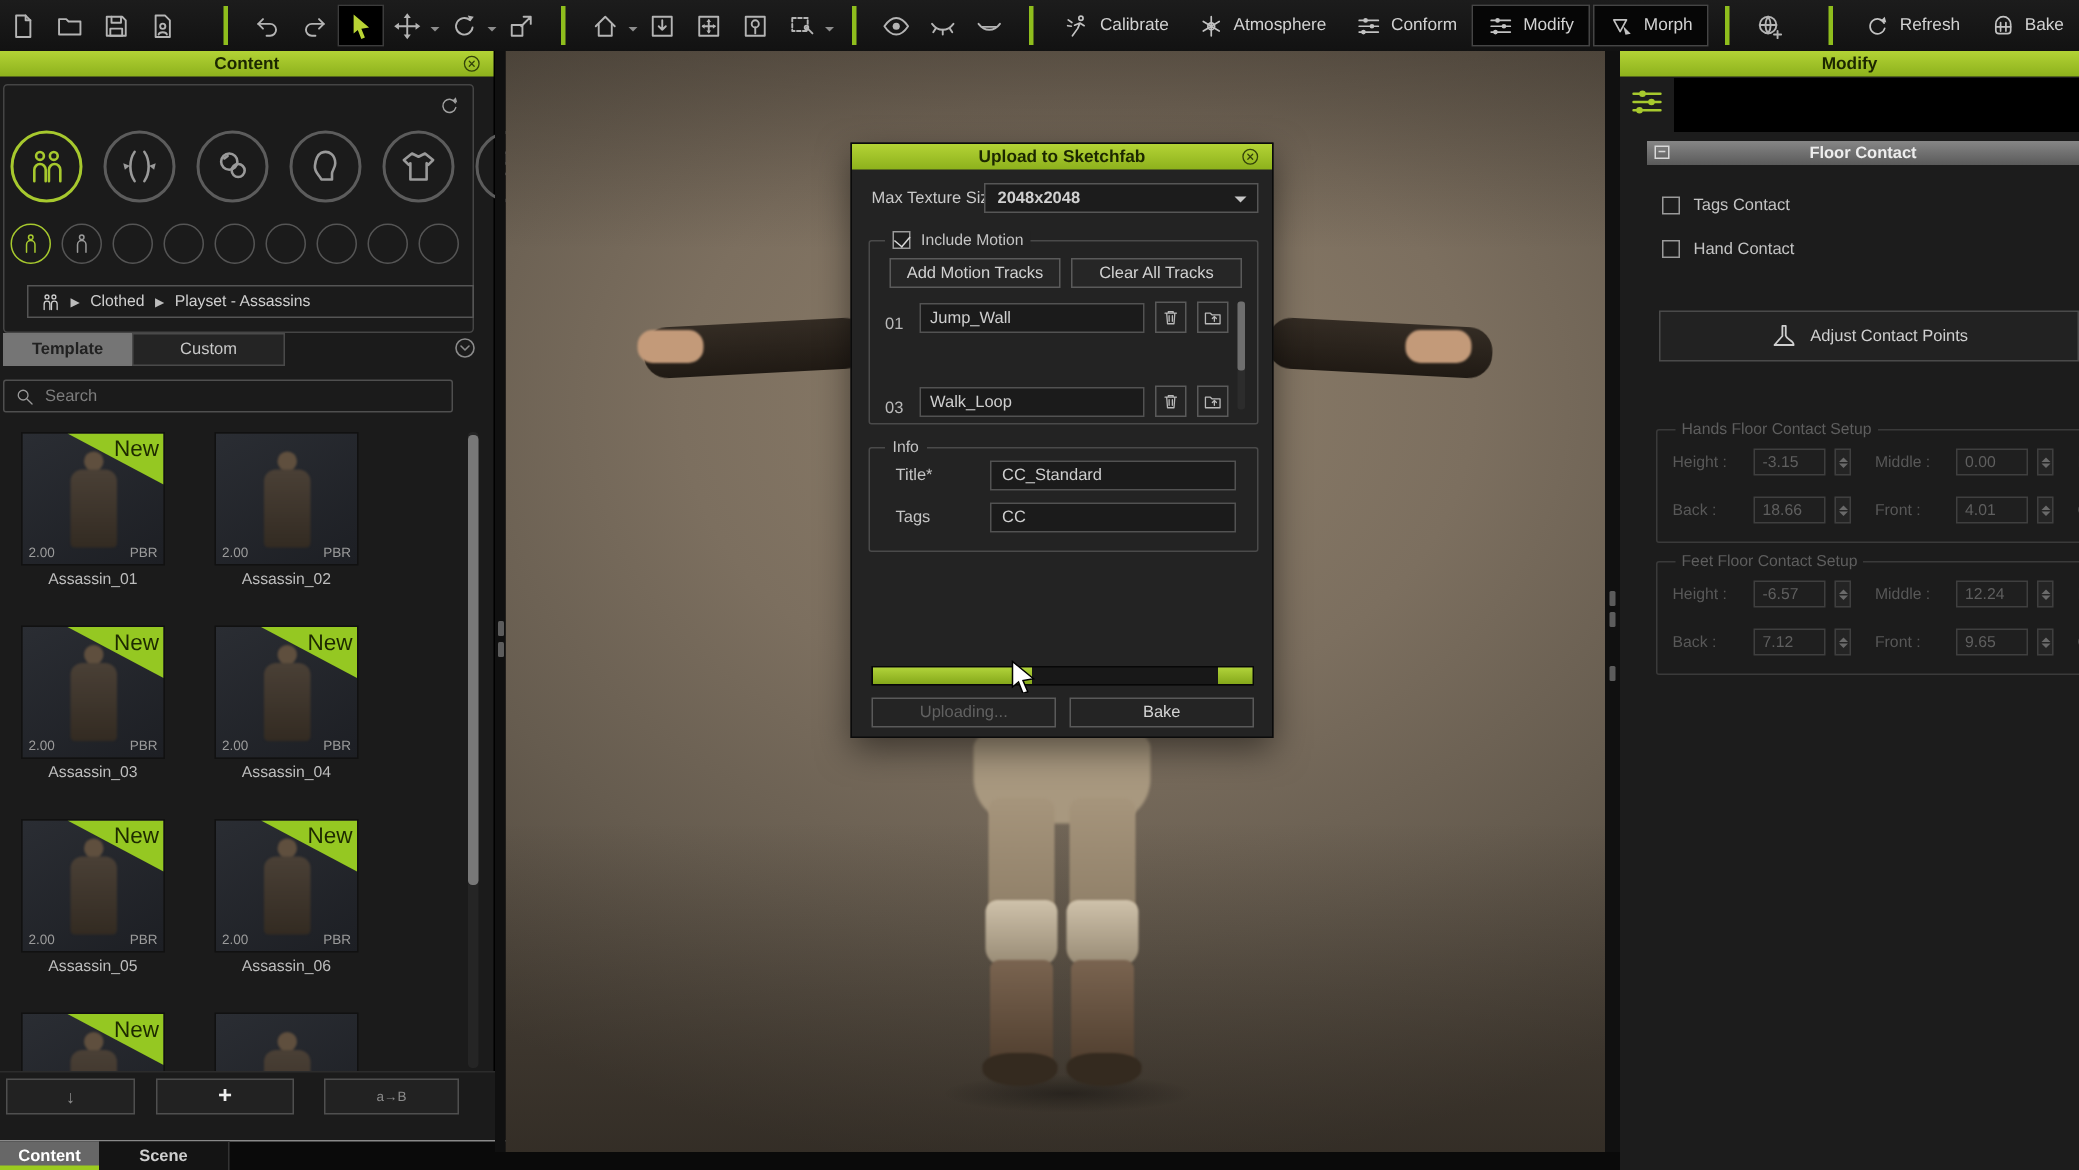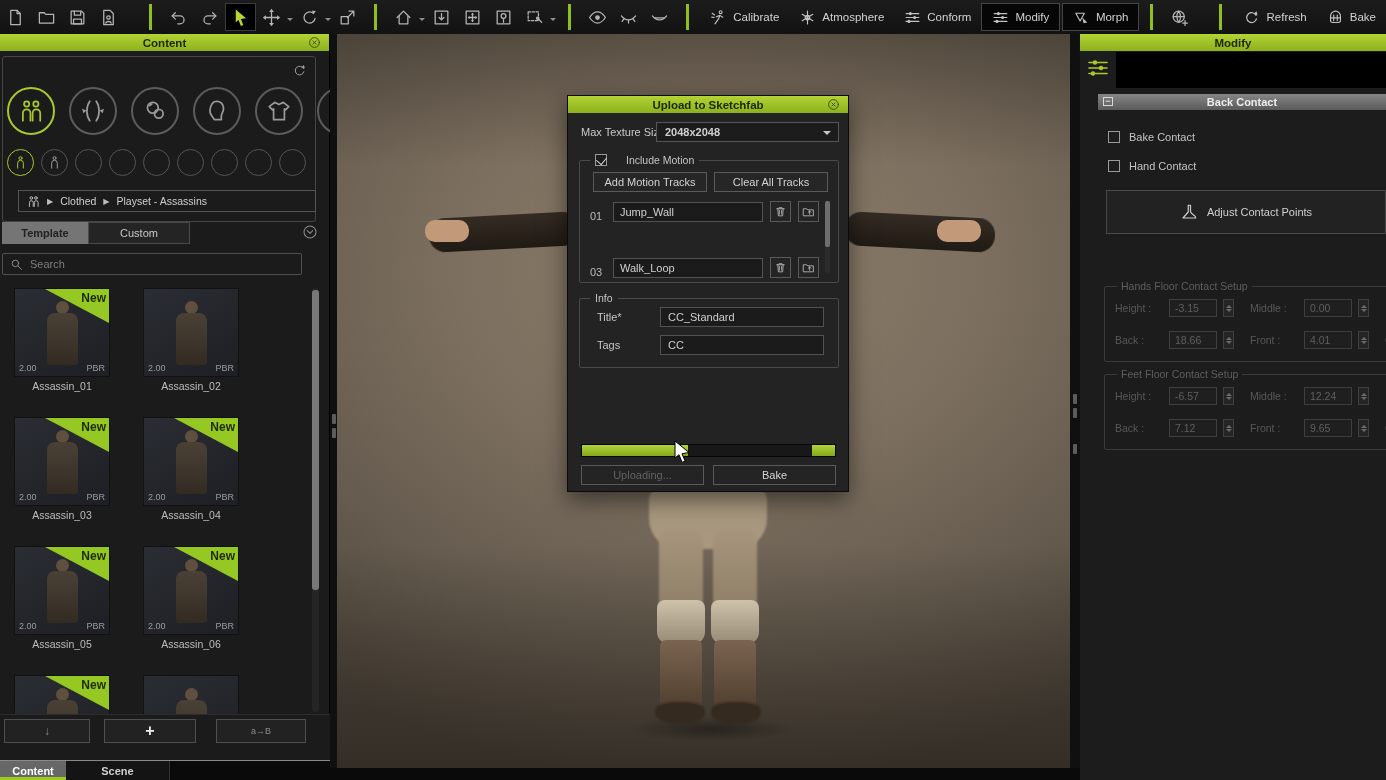--- a/index.html
+++ b/index.html
@@ -48,41 +48,41 @@
   .tab-chev{position:absolute;right:12px;top:2px;width:16px;height:16px;color:#8a8a8a}
   .tab-chev svg{width:16px;height:16px}
   .searchbox{position:absolute;left:2px;top:219px;width:300px;height:22px;border:1px solid #4f4f4f;border-radius:2px;display:flex;align-items:center;gap:7px;padding:0 7px}
   .searchbox svg{width:13px;height:13px;color:#9a9a9a}
   .searchbox input{flex:1;background:transparent;border:none;outline:none;color:#cfcfcf;font-size:11px;font-family:"Liberation Sans",sans-serif}
   .searchbox input::placeholder{color:#7d7d7d}
   .grid{position:absolute;left:0;top:252px;width:312px;height:428px;overflow:hidden}
   .cell{position:absolute;width:96px}
   .cimg{position:relative;width:96px;height:89px;background:linear-gradient(150deg,#2a2d33,#1d1f24);border:1px solid #111;overflow:hidden}
   .badge{position:absolute;right:0;top:0;width:0;height:0;border-top:34px solid #95c822;border-left:64px solid transparent}
-  .badge-txt{position:absolute;right:3px;top:2px;color:#1d2a00;font-weight:bold;font-size:12px}
+  .badge-txt{position:absolute;right:3px;top:2px;color:#1d2a00;font-weight:normal;font-size:15px}
   .fig{position:absolute;left:28px;top:12px;width:40px;height:68px;filter:blur(.6px)}
   .fig::before{content:"";position:absolute;left:13px;top:0;width:13px;height:13px;border-radius:50%;background:#5f4f3e}
   .fig::after{content:"";position:absolute;left:4px;top:12px;width:31px;height:52px;border-radius:8px 8px 3px 3px;background:linear-gradient(#4a4036,#332b22)}
   .cv{position:absolute;left:4px;bottom:3px;color:#9b9b9b;font-size:9px}
   .ct{position:absolute;right:4px;bottom:3px;color:#9b9b9b;font-size:9px}
   .cname{margin-top:3px;text-align:center;color:#bdbdbd;font-size:10.5px}
   .vscroll{position:absolute;right:10px;top:254px;width:7px;height:424px;background:#252525;border-radius:3px}
   .vscroll .thumb{position:absolute;left:0;top:2px;width:7px;height:300px;background:#787878;border-radius:3px}
   .lp-foot{position:absolute;left:0;top:680px;width:330px;height:46px;background:#1b1b1b;border-top:1px solid #2c2c2c}
   .fbtn{position:absolute;top:4px;height:24px;border:1px solid #4f4f4f;background:#222;display:flex;align-items:center;justify-content:center;color:#8b8b8b;font-size:12px}
   .fbtn.b1{left:4px;width:86px}
   .fbtn.b2{left:104px;width:92px;color:#efefef;font-size:16px;font-weight:bold}
   .fbtn.b3{left:216px;width:90px;font-size:9px}
 
   
   .bottombar{position:absolute;left:0;top:760px;width:1386px;height:20px;background:#0a0a0a}
   .bb-line{position:absolute;left:0;top:0;width:487px;height:1px;background:#8a8a8a}
   .bb-tab{position:absolute;top:1px;height:19px;display:flex;align-items:center;justify-content:center;font-size:11px;font-weight:bold}
   .bb-tab.sel{left:0;width:66px;background:#676767;color:#fff}
-  .bb-tab.uns{left:66px;width:104px;background:#141414;color:#cfcfcf;border-right:1px solid #333}
+  .bb-tab.uns{left:66px;width:87px;background:#141414;color:#cfcfcf;border-right:1px solid #333}
   .bb-green{position:absolute;left:0;top:17px;width:66px;height:3px;background:#9ccb1f}
 
   
   .viewport{position:absolute;left:337px;top:34px;width:733px;height:734px;overflow:hidden;
     background:radial-gradient(ellipse 90% 70% at 52% 32%, #8d7e6a 0%, #7c6f5f 40%, #665c4f 70%, #4e463c 100%);}
   .vp-shade{position:absolute;inset:0;background:linear-gradient(rgba(30,25,20,.35),rgba(0,0,0,0) 18%,rgba(0,0,0,0) 70%,rgba(20,16,12,.45))}
   .arm{position:absolute;top:181px;width:150px;height:34px;border-radius:16px;background:linear-gradient(#342c24,#201a14);filter:blur(.5px)}
   .arm.l{left:92px;transform:rotate(-3deg)}
   .arm.r{left:508px;transform:rotate(3deg)}
   .hand{position:absolute;top:186px;width:44px;height:22px;border-radius:10px;background:#c39a79;filter:blur(.7px)}
@@ -700,21 +700,21 @@
     </div>
     <div class="dlg-row" style="top:30px">
       <span>Max Texture Size</span>
     </div>
     <div class="dd">
       <span>2048x2048</span>
       <span class="arr"></span>
     </div>
 
     <div class="grp" style="left:11px;top:64px;width:260px;height:123px">
-      <div class="leg" style="left:10px;display:flex;gap:19px;align-items:center">
+      <div class="leg" style="left:10px;display:flex;gap:7px;align-items:center">
         <span class="chk on"></span>
         <span>Include Motion</span>
       </div>
       <div class="dbtn" style="position:absolute;left:13px;top:11px;width:114px">Add Motion Tracks</div>
       <div class="dbtn" style="position:absolute;left:134px;top:11px;width:114px">Clear All Tracks</div>
       <div class="trk" style="top:40px">
         <span class="num">01</span>
         <input value="Jump_Wall" style="">
         <span class="sq">
             <svg>
@@ -773,31 +773,31 @@
   <div class="rp-iconbar">
     <span class="slid">
         <svg>
           <use href="#i-sliders"></use>
         </svg>
       </span>
     <div class="blackbar"></div>
   </div>
   <div class="secbar">
     <span class="minus">−</span>
-    <span>Back Contact</span>
+    <span>Floor Contact</span>
   </div>
   <div class="rp-chk" style="top:97px">
     <span class="chk"></span>
-    <span>Bake Contact</span>
+    <span>Tags Contact</span>
   </div>
   <div class="rp-chk" style="top:126px">
     <span class="chk"></span>
     <span>Hand Contact</span>
   </div>
-  <div class="rp-btn" style="top:156px;height:44px">
+  <div class="rp-btn" style="top:173px;height:34px">
     <svg>
         <use href="#i-foot"></use>
       </svg>
     <span>Adjust Contact Points</span>
   </div>
 
   <div class="setup" style="top:252px">
     <div class="leg2">Hands Floor Contact Setup</div>
     <div class="frow" style="top:12px">
       <span class="nlab">Height :</span>

